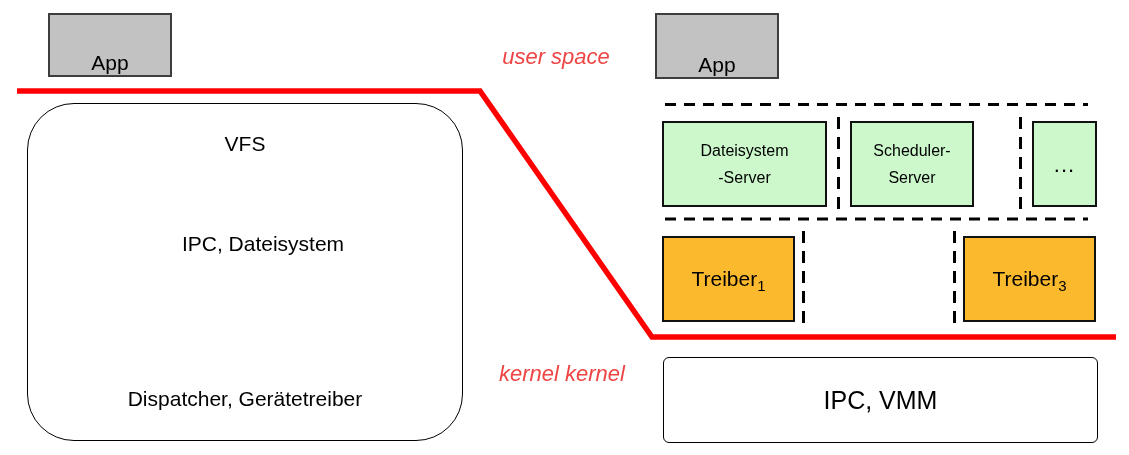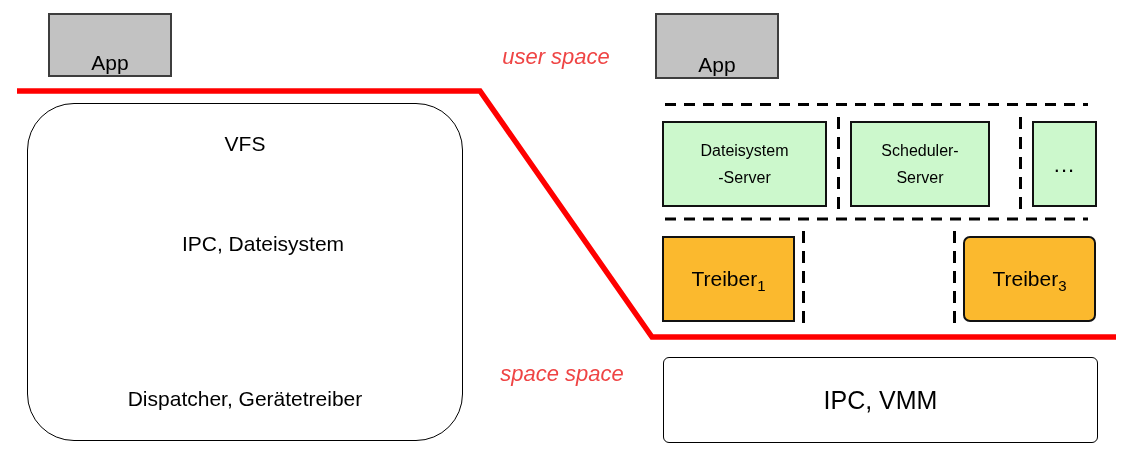--- a/index.html
+++ b/index.html
@@ -59,34 +59,34 @@
   
   .server-box {
     top: 121px; height: 86px;
     background: #CCF8CC;
     border: 2px solid #111111;
     box-sizing: border-box;
     font-size: 16px; line-height: 27px;
     flex-direction: column;
   }
   .server-1 { left: 662px; width: 165px; }
-  .server-2 { left: 850px; width: 140px; }
+  .server-2 { left: 850px; width: 124px; }
   .server-3 { left: 1032px; width: 65px; font-size: 22px; letter-spacing: 1px; }
 
   
   .driver-box {
     top: 236px; height: 86px; width: 133px;
     background: #FBB92E;
     border: 2px solid #111111;
     box-sizing: border-box;
     font-size: 21px;
   }
   .driver-1 { left: 662px; }
   .driver-2 { left: 812px; }
-  .driver-3 { left: 963px; border-radius: 7px; }
+  .driver-3 { left: 963px; }
   .driver-box sub {
     font-size: 15px;
     line-height: 0;
     vertical-align: -5px;
   }
 
   
   .micro-box {
     left: 663px; top: 357px;
     width: 435px; height: 86px;
@@ -137,21 +137,21 @@
     <span>VFS</span>
   </div>
   <div class="abs layer-row row-2 center-flex">
     <span>IPC, Dateisystem</span>
   </div>
   <div class="abs layer-row row-4 center-flex">
     <span>Dispatcher, Gerätetreiber</span>
   </div>
 
   <div class="abs space-label user-space-label">user space</div>
-  <div class="abs space-label kernel-space-label">space space</div>
+  <div class="abs space-label kernel-space-label">kernel kernel</div>
 
   <div class="abs app-box app-right center-flex">
     <span>App</span>
   </div>
 
   <div class="abs server-box server-1 center-flex">
     <div>Dateisystem</div>
     <div>-Server</div>
   </div>
   <div class="abs server-box server-2 center-flex">

